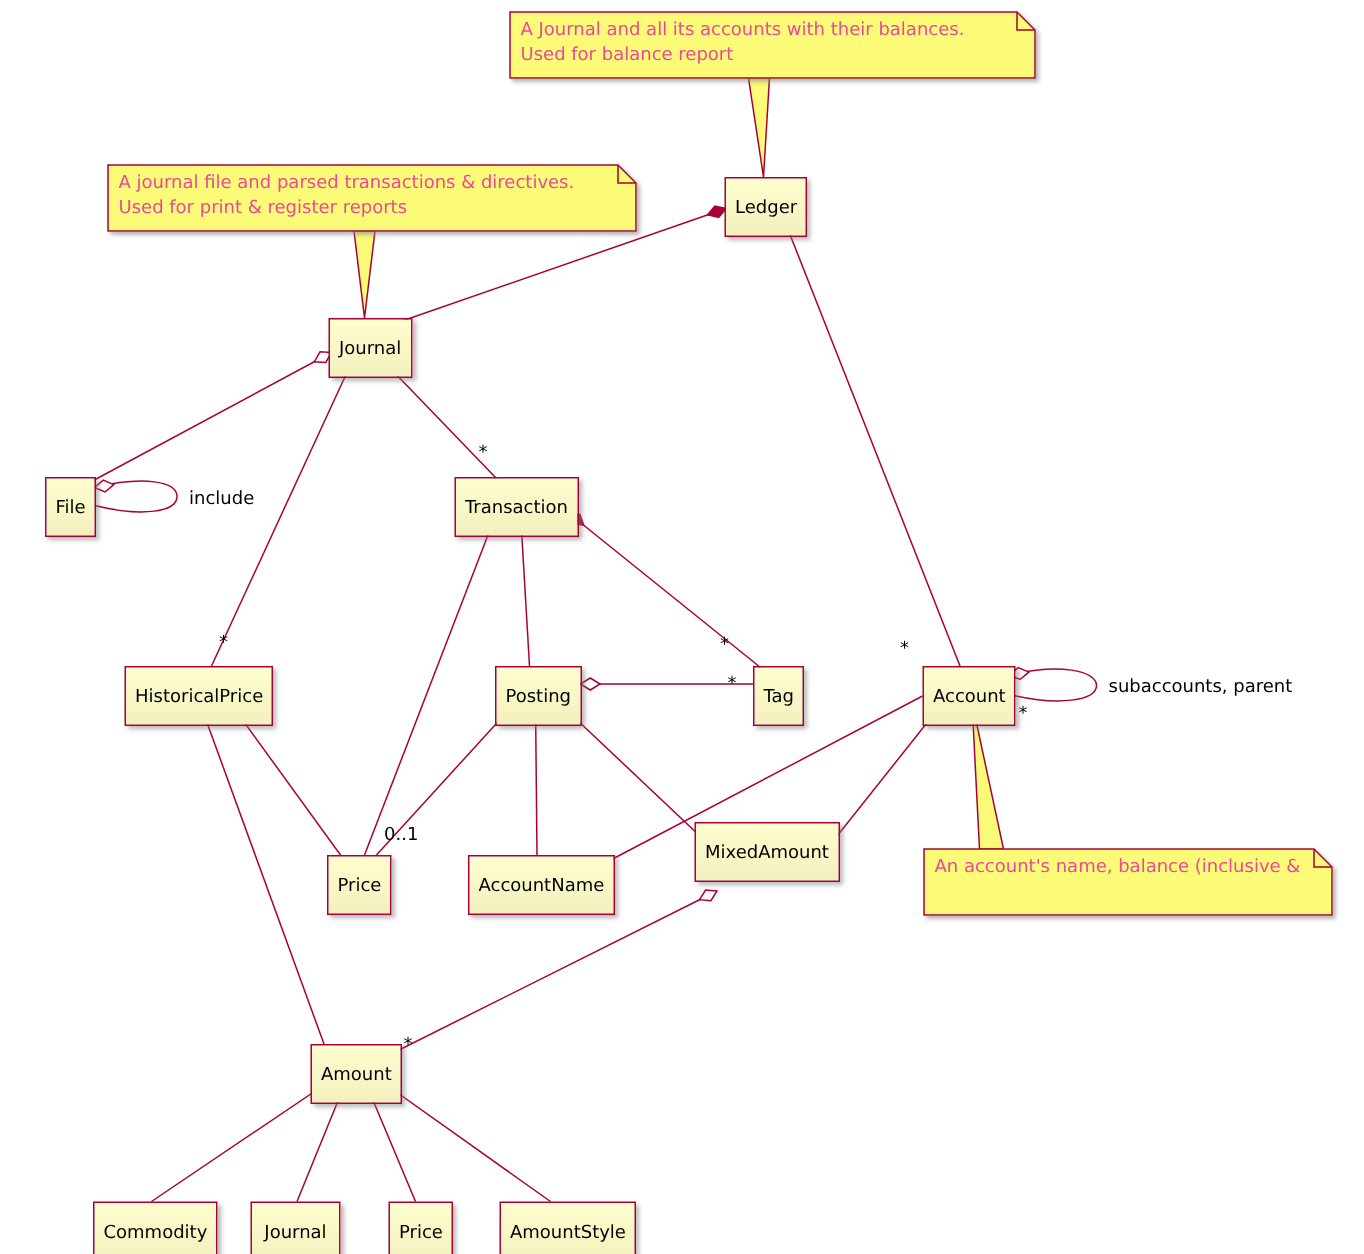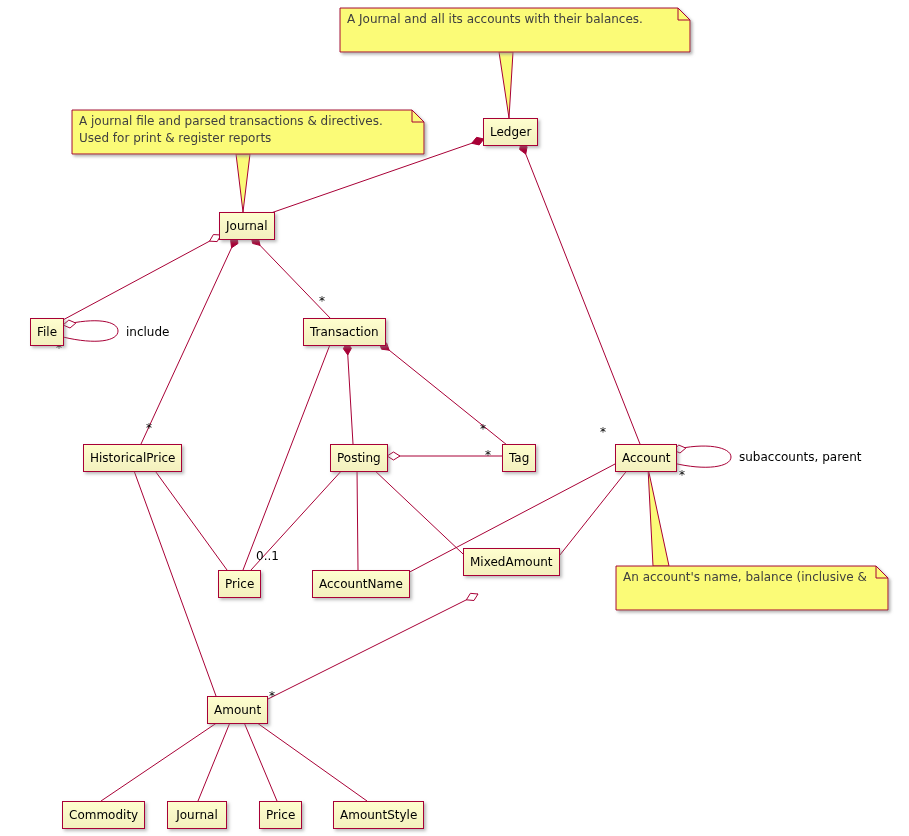--- a/index.html
+++ b/index.html
@@ -1,26 +1,26 @@
 <!DOCTYPE html>
 <html><head>
 <meta charset="utf-8">
 <style>
   html,body{margin:0;padding:0;background:#ffffff;}
   .canvas{position:relative;width:909px;height:836px;background:#ffffff;
           font-family:"DejaVu Sans","Liberation Sans",sans-serif;overflow:hidden;}
   #diagram-svg{position:absolute;left:0;top:0;z-index:1;}
-  .node{position:absolute;height:28px;box-sizing:border-box;z-index:2;
+  .node{position:absolute;height:40px;box-sizing:border-box;z-index:2;
         display:flex;align-items:center;justify-content:center;
         padding:0 6px;white-space:nowrap;
         border:1px solid #A80036;color:#000;font-size:12px;
         background:linear-gradient(180deg,#FEFECE 0%,#F3F0BE 100%);
         box-shadow:2px 2px 3px rgba(130,130,130,0.55);}
   .note-text{position:absolute;z-index:3;font-size:12px;line-height:17px;
-             color:#404040;white-space:nowrap;}
+             color:#ec4899;white-space:nowrap;}
   .note-text span{display:block;}
 </style>
 </head>
 <body>
 
 <div class="canvas">
 
   <svg id="diagram-svg" width="909" height="836">
     <defs>
       <filter id="sh" x="-20%" y="-20%" width="150%" height="150%">
@@ -107,20 +107,21 @@
   <div class="node" style="left:312px;top:570px;min-width:92px">AccountName</div>
   <div class="node" style="left:463px;top:548px;min-width:91px">MixedAmount</div>
   <div class="node" style="left:207px;top:696px;min-width:57px">Amount</div>
   <div class="node" style="left:62px;top:801px;min-width:70px">Commodity</div>
   <div class="node" style="left:167px;top:801px;min-width:60px">Journal</div>
   <div class="node" style="left:259px;top:801px;min-width:40px">Price</div>
   <div class="node" style="left:333px;top:801px;min-width:81px">AmountStyle</div>
 
   <div class="note-text" style="left:347px;top:11px">
     <span>A Journal and all its accounts with their balances.</span>
+    <span>Used for balance report</span>
   </div>
   <div class="note-text" style="left:79px;top:113px">
     <span>A journal file and parsed transactions &amp; directives.</span>
     <span>Used for print &amp; register reports</span>
   </div>
   <div class="note-text" style="left:623px;top:569px">
     <span>An account's name, balance (inclusive &amp;</span>
   </div>
 
 </div>

